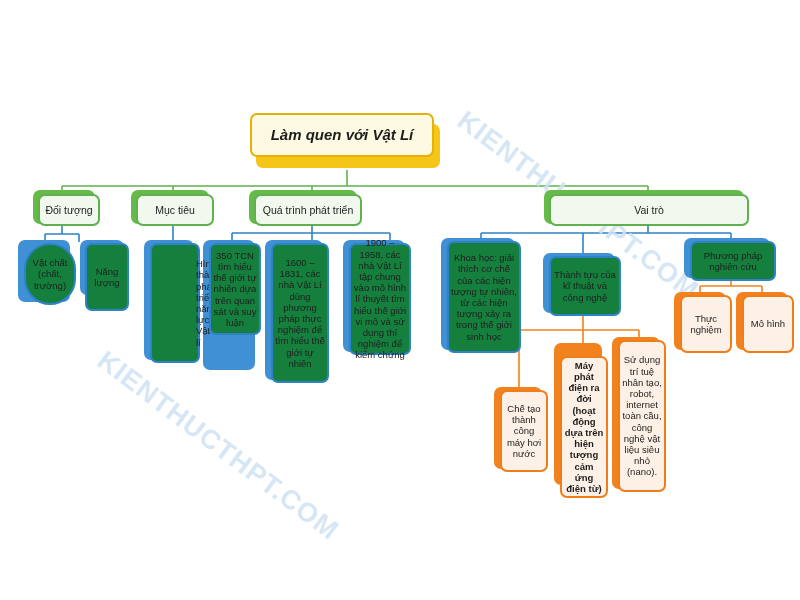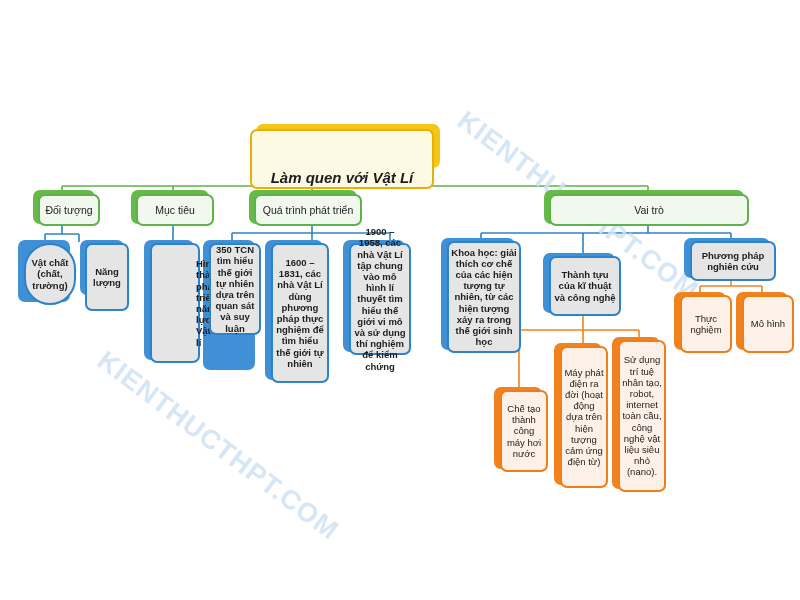--- a/index.html
+++ b/index.html
@@ -94,25 +94,24 @@
   .n-green {
     background: #f1f8ee;
     border-color: #5fb14e;
     border-width: 2.2px;
     font-size: 10.5px;
   }
   .p-green { background: #66bb48; }
 
   
   .n-blue {
-    background: #e5e5e5;
+    background: #15803d;
     border-color: #2e82c8;
     border-width: 2.2px;
     font-size: 9.5px;
-    font-weight: bold;
   }
   .p-blue { background: #3f90d4; }
 
   
   .n-orange {
     background: #fdf0e6;
     border-color: #ef7d1a;
     border-width: 2.4px;
     font-size: 9.5px;
   }
@@ -176,21 +175,21 @@
         <path d="M700,286 L700,295"></path>
         <path d="M762,286 L762,295"></path>
       </g>
     </g>
   </svg>
 
   <div class="wm wm-a">KIENTHUCTHPT.COM</div>
   <div class="wm wm-b">KIENTHUCTHPT.COM</div>
 
   <div class="plate p-root" style="left:256px;top:124px;width:184px;height:44px;"></div>
-  <div class="node n-root" style="left:250px;top:129px;width:184px;height:60px;align-items:flex-end;">
+  <div class="node n-root" style="left:250px;top:113px;width:184px;height:44px;">
     <span class="txt">Làm quen với Vật Lí</span>
   </div>
 
   <div class="plate p-green" style="left:33px;top:190px;width:62px;height:34px;"></div>
   <div class="node n-green" style="left:38px;top:194px;width:62px;height:32px;">
     <span class="txt">Đối tượng</span>
   </div>
 
   <div class="plate p-green" style="left:131px;top:190px;width:78px;height:34px;"></div>
   <div class="node n-green" style="left:136px;top:194px;width:78px;height:32px;">
@@ -251,21 +250,21 @@
   <div class="node n-blue" style="left:690px;top:241px;width:86px;height:40px;">
     <span class="txt">Phương pháp nghiên cứu</span>
   </div>
 
   <div class="plate p-orange" style="left:494px;top:387px;width:48px;height:82px;"></div>
   <div class="node n-orange" style="left:500px;top:390px;width:48px;height:82px;">
     <span class="txt">Chế tạo thành công máy hơi nước</span>
   </div>
 
   <div class="plate p-orange" style="left:554px;top:343px;width:48px;height:142px;"></div>
-  <div class="node n-orange" style="left:560px;top:346px;width:48px;height:142px;">
+  <div class="node n-orange" style="left:560px;top:356px;width:48px;height:142px;font-weight:bold;">
     <span class="txt">Máy phát điện ra đời (hoạt động dựa trên hiện tượng cảm ứng điện từ)</span>
   </div>
 
   <div class="plate p-orange" style="left:612px;top:337px;width:48px;height:152px;"></div>
   <div class="node n-orange" style="left:618px;top:340px;width:48px;height:152px;">
     <span class="txt">Sử dụng trí tuệ nhân tạo, robot, internet toàn cầu, công nghệ vật liệu siêu nhỏ (nano).</span>
   </div>
 
   <div class="plate p-orange" style="left:674px;top:292px;width:52px;height:58px;"></div>
   <div class="node n-orange" style="left:680px;top:295px;width:52px;height:58px;">

